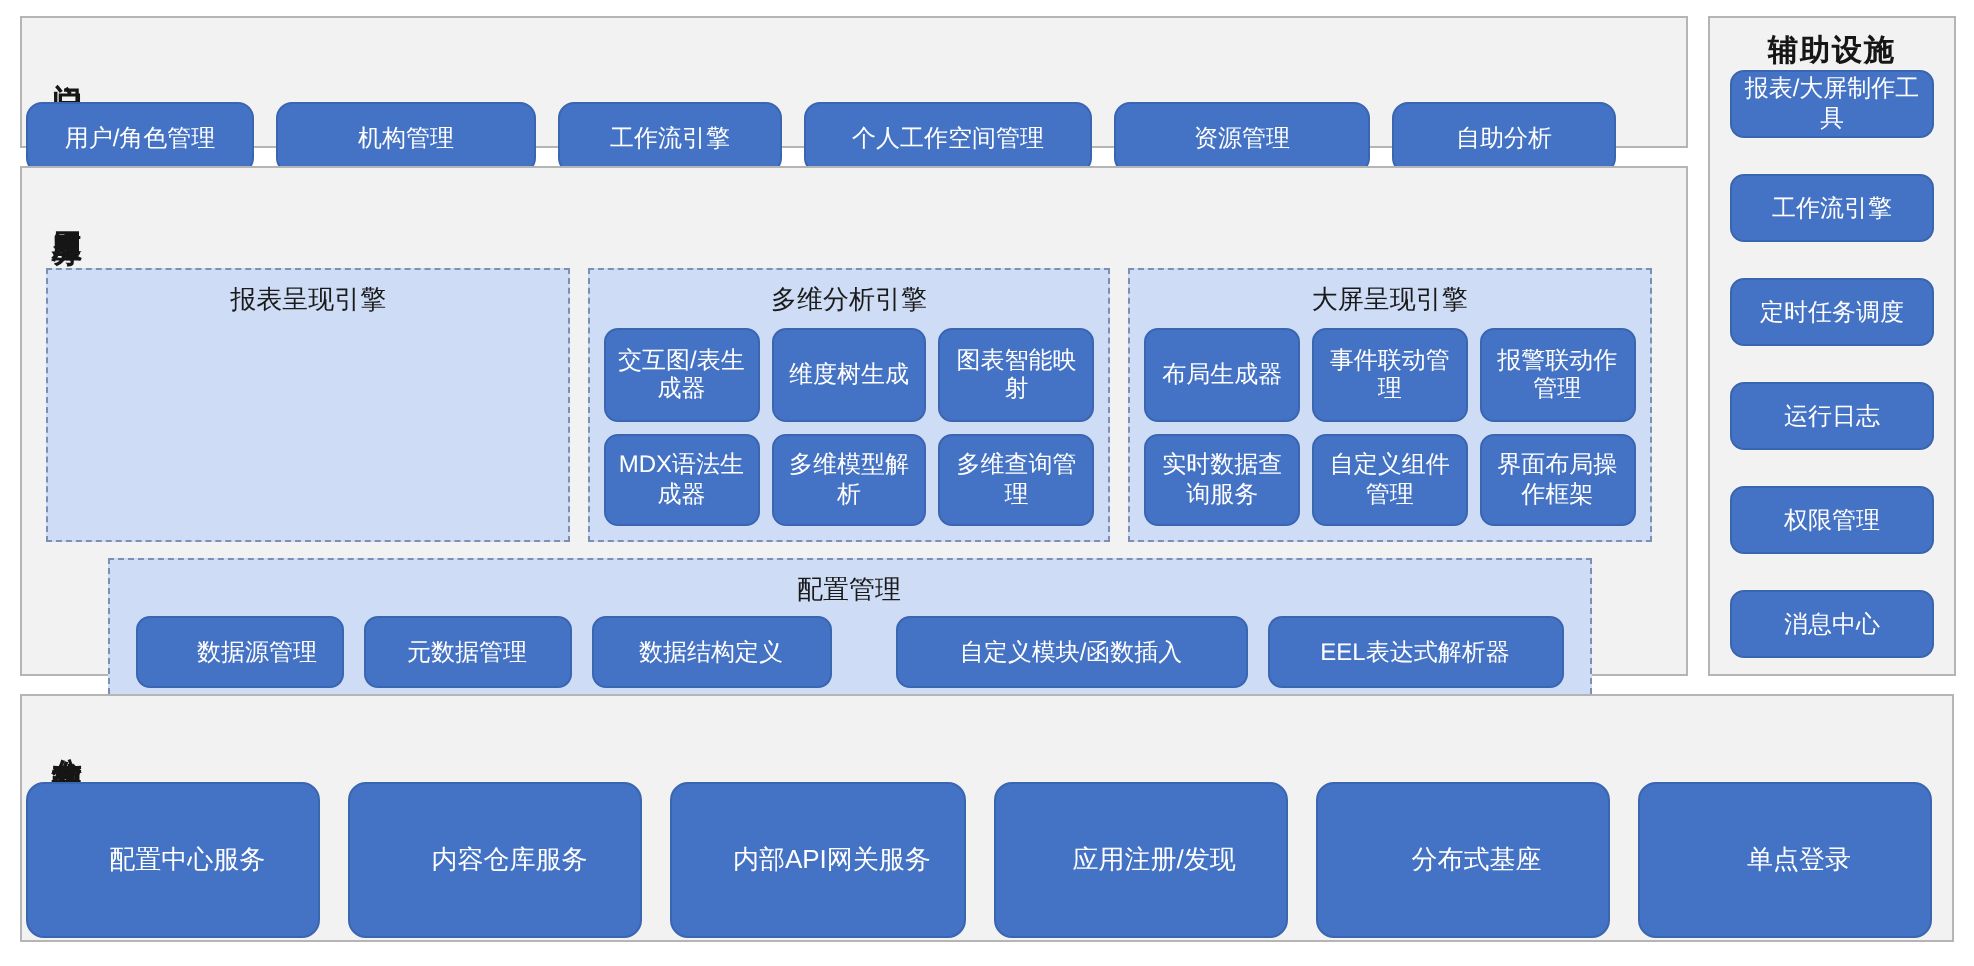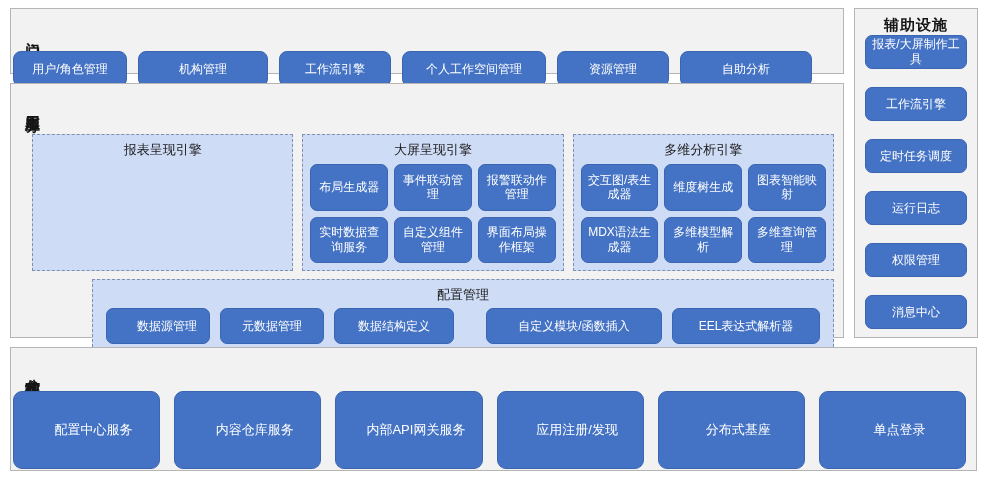--- a/index.html
+++ b/index.html
@@ -92,31 +92,31 @@
   }
   #portal-panel .btn {
     height: 36px;
     flex: 0 0 auto;
     border-radius: 8px;
   }
   .pw1 { width: 114px; }
   .pw2 { width: 130px; }
   .pw3 { width: 112px; }
   .pw4 { width: 144px; }
-  .pw5 { width: 112px; }
-  .pw6 { width: 132px; }
+  .pw5 { width: 128px; }
+  .pw6 { width: 112px; }
 
   
   #app-panel {
     flex: 1 1 auto;
     height: 255px;
   }
   #app-panel .panel-body {
     flex-direction: column;
-    align-items: flex-end;
+    align-items: center;
     justify-content: space-between;
     padding: 8px 9px 8px 4px;
     gap: 8px;
   }
   .engines-row {
     display: flex;
     flex-direction: row;
     gap: 9px;
     height: 137px;
   }
@@ -261,40 +261,40 @@
         <div class="panel-label">应用服务</div>
         <div class="panel-body">
 
           <div class="engines-row">
 
             <div class="engine-group">
               <div class="engine-title">报表呈现引擎</div>
             </div>
 
             <div class="engine-group">
+              <div class="engine-title">多维分析引擎</div>
+              <div class="engine-grid">
+                <div class="btn">交互图/表生成器</div>
+                <div class="btn">维度树生成</div>
+                <div class="btn">图表智能映射</div>
+                <div class="btn">MDX语法生成器</div>
+                <div class="btn">多维模型解析</div>
+                <div class="btn">多维查询管理</div>
+              </div>
+            </div>
+
+            <div class="engine-group">
               <div class="engine-title">大屏呈现引擎</div>
               <div class="engine-grid">
                 <div class="btn">布局生成器</div>
                 <div class="btn">事件联动管理</div>
                 <div class="btn">报警联动作管理</div>
                 <div class="btn">实时数据查询服务</div>
                 <div class="btn">自定义组件管理</div>
                 <div class="btn">界面布局操作框架</div>
-              </div>
-            </div>
-
-            <div class="engine-group">
-              <div class="engine-title">多维分析引擎</div>
-              <div class="engine-grid">
-                <div class="btn">交互图/表生成器</div>
-                <div class="btn">维度树生成</div>
-                <div class="btn">图表智能映射</div>
-                <div class="btn">MDX语法生成器</div>
-                <div class="btn">多维模型解析</div>
-                <div class="btn">多维查询管理</div>
               </div>
             </div>
 
           </div>
 
           <div class="config-group">
             <div class="config-title">配置管理</div>
             <div class="config-row">
               <div class="btn cw1">数据源管理</div>
               <div class="btn cw2">元数据管理</div>

